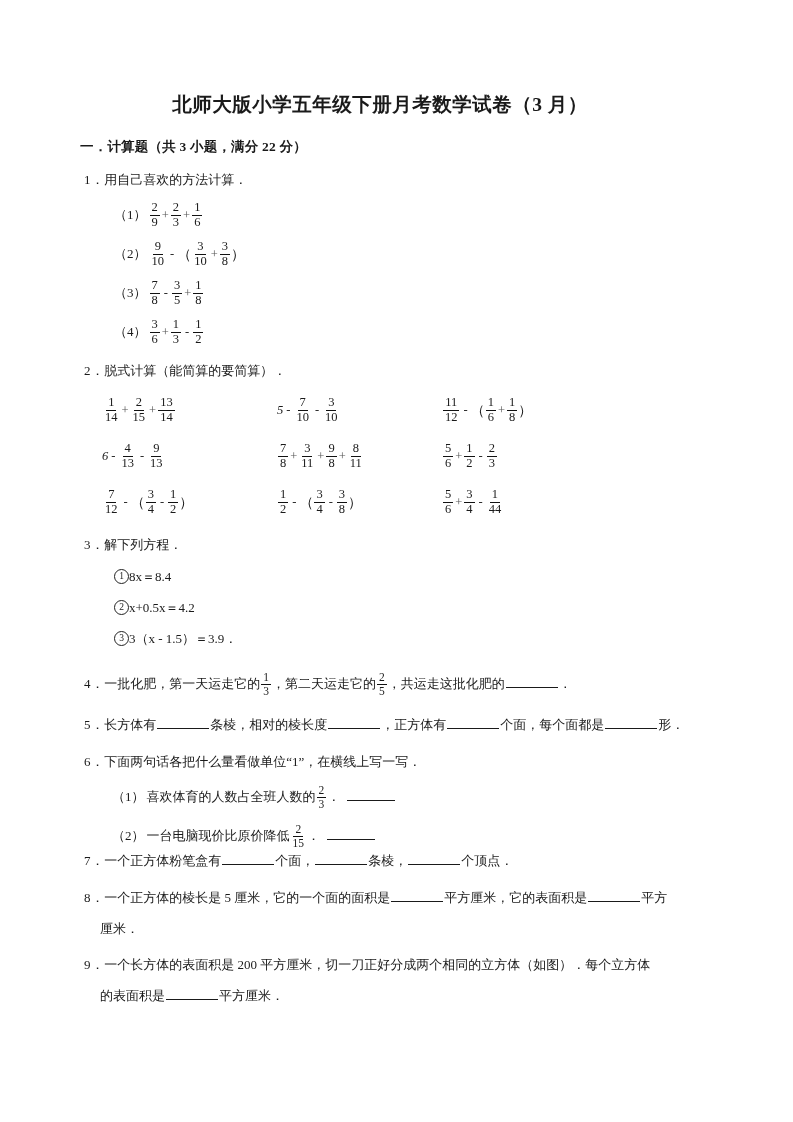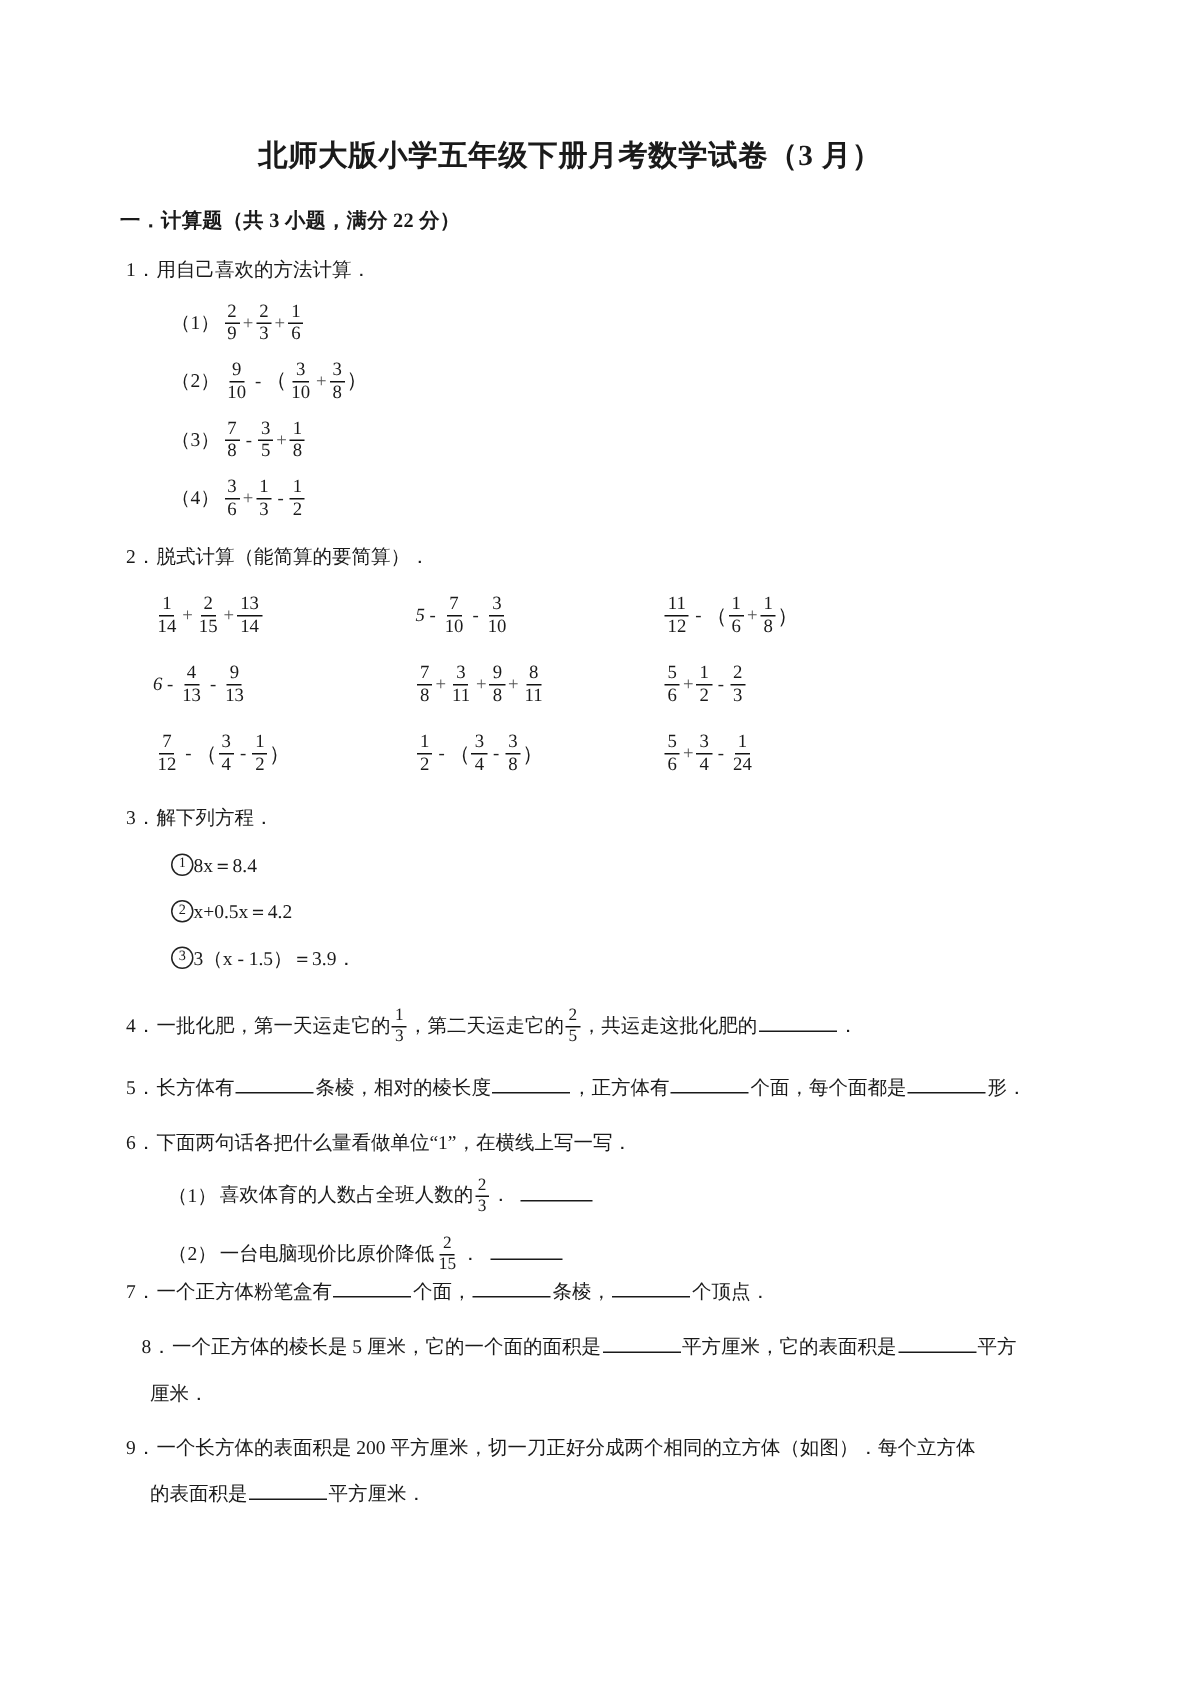--- a/index.html
+++ b/index.html
@@ -306,21 +306,21 @@
           <span class="den">8</span>
         </span><span class="paren">）</span></div>
     <div class="cell"><span class="frac">
           <span class="num">5</span>
           <span class="den">6</span>
         </span><span class="op">+</span><span class="frac">
           <span class="num">3</span>
           <span class="den">4</span>
         </span><span class="op minus">-</span><span class="frac">
           <span class="num">1</span>
-          <span class="den">24</span>
+          <span class="den">44</span>
         </span></div>
   </div>
 
   <div class="q" style="margin-top:18px;">
     <span class="q-num">3．</span><span class="q-body">解下列方程．</span>
   </div>
 
   <div class="eq">
     <span class="circled">1</span><span class="ital">8x＝8.4</span>
   </div>
@@ -361,21 +361,21 @@
     <span class="sub-lbl">（2）</span><span>一台电脑现价比原价降低</span><span class="frac sm">
         <span class="num">2</span>
         <span class="den">15</span>
       </span><span>．</span><span class="blank w2 gap"></span>
   </div>
 
   <div class="q" style="margin-top:1px;">
     <span class="q-num">7．</span><span>一个正方体粉笔盒有</span><span class="blank w1"></span><span>个面，</span><span class="blank w1"></span><span>条棱，</span><span class="blank w1"></span><span>个顶点．</span>
   </div>
 
-  <div class="q" style="margin-top:17px;text-align:center;">
+  <div class="q" style="margin-top:17px;">
     <span class="q-num">8．</span><span>一个正方体的棱长是 5 厘米，它的一个面的面积是</span><span class="blank w1"></span><span>平方厘米，它的表面积是</span><span class="blank w1"></span><span>平方</span>
   </div>
   <div class="cont">厘米．</div>
 
   <div class="q" style="margin-top:17px;">
     <span class="q-num">9．</span><span>一个长方体的表面积是 200 平方厘米，切一刀正好分成两个相同的立方体（如图）．每个立方体</span>
   </div>
   <div class="cont">
     <span>的表面积是</span><span class="blank w1"></span><span>平方厘米．</span>
   </div>

